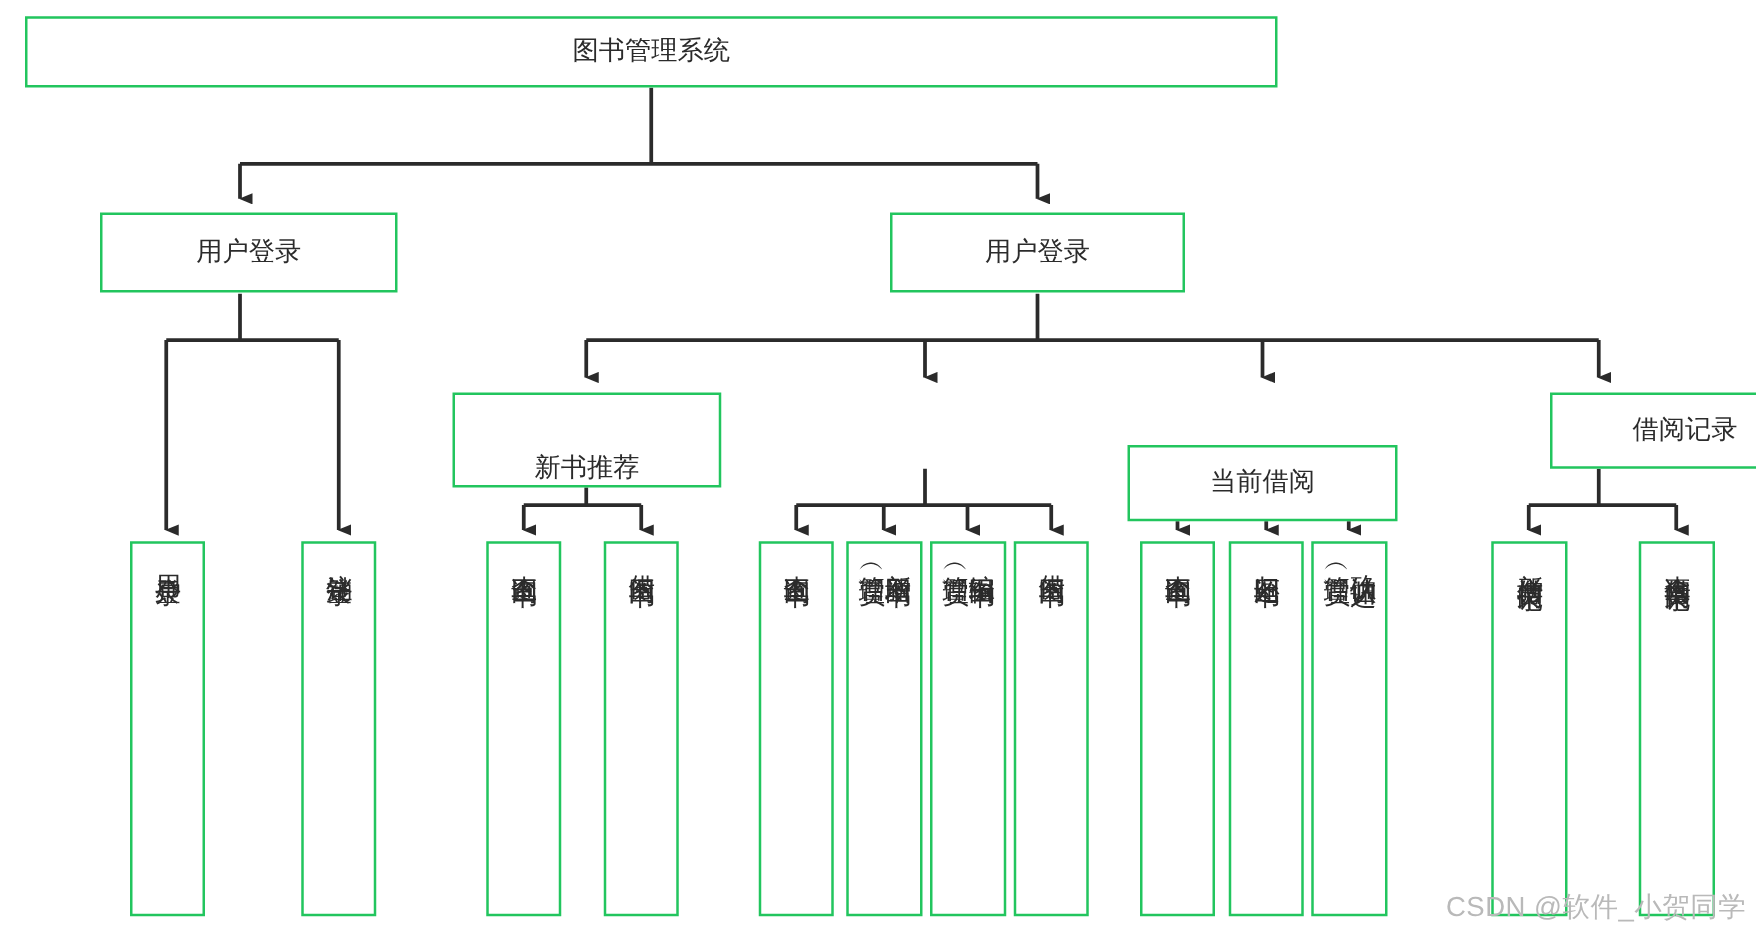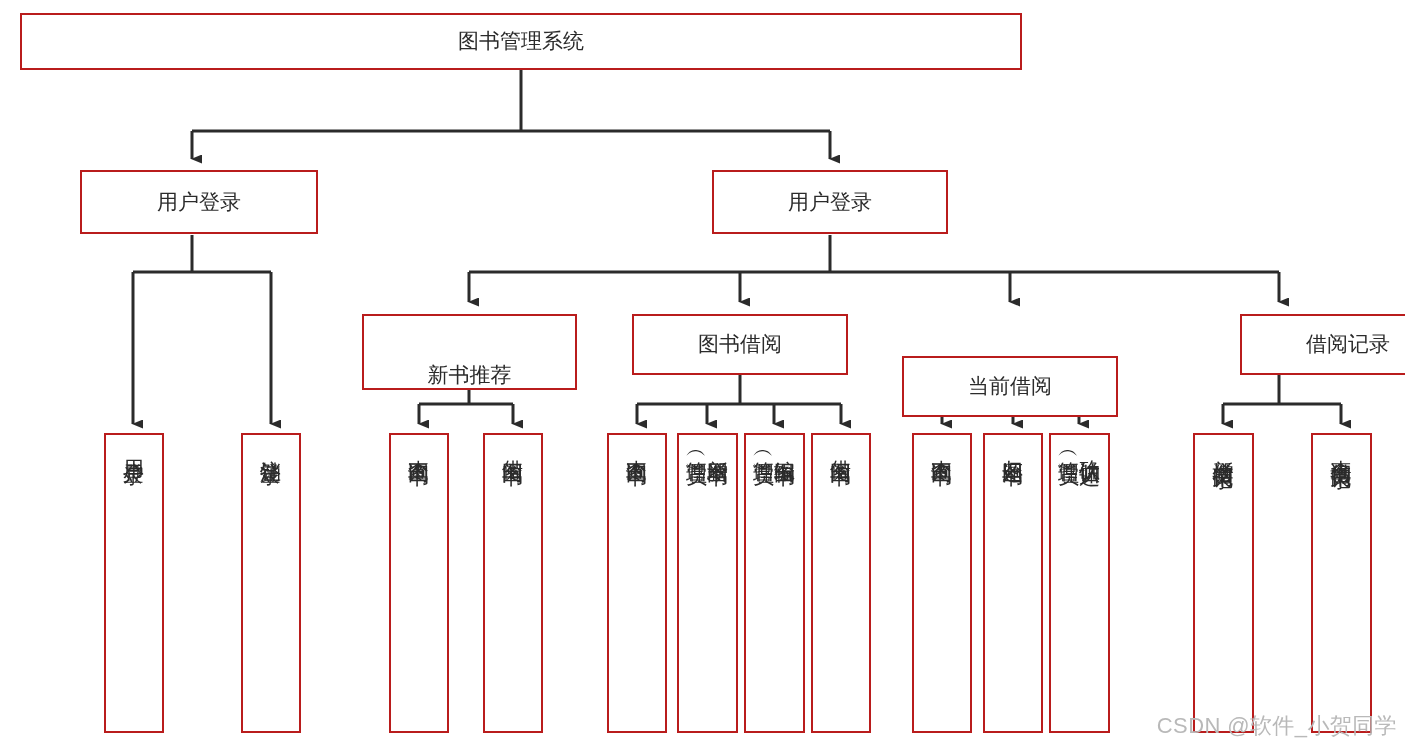--- a/index.html
+++ b/index.html
@@ -19,21 +19,21 @@
     position: absolute;
     left: 0;
     top: 0;
     width: 1405px;
     height: 747px;
   }
   .node {
     position: absolute;
     box-sizing: border-box;
     background: #ffffff;
-    border: 2px solid #b91c1c;
+    border: 2px solid #22c55e;
     display: flex;
     align-items: center;
     justify-content: center;
     color: #2b2b2b;
   }
   .node .label {
     line-height: 1.18;
     text-align: center;
     white-space: pre;
   }
@@ -127,23 +127,20 @@
   <div class="node h" style="left:80px; top:170px; width:238px; height:64px;">
     <span class="label">用户登录</span>
   </div>
   <div class="node h" style="left:712px; top:170px; width:236px; height:64px;">
     <span class="label">用户登录</span>
   </div>
 
   <div class="node h" style="left:362px; top:314px; width:215px; height:76px;align-items:flex-end;">
     <span class="label">新书推荐</span>
   </div>
-  <div class="node h" style="left:632px; top:314px; width:216px; height:61px;">
-    <span class="label">图书借阅</span>
-  </div>
   <div class="node h" style="left:902px; top:314px; width:216px; height:61px;margin-top:42px;">
     <span class="label">当前借阅</span>
   </div>
   <div class="node h" style="left:1240px; top:314px; width:216px; height:61px;">
     <span class="label">借阅记录</span>
   </div>
 
   <div class="node v" style="left:104px; top:433px; width:60px; height:300px;">
     <span class="label">用户登录</span>
   </div>

